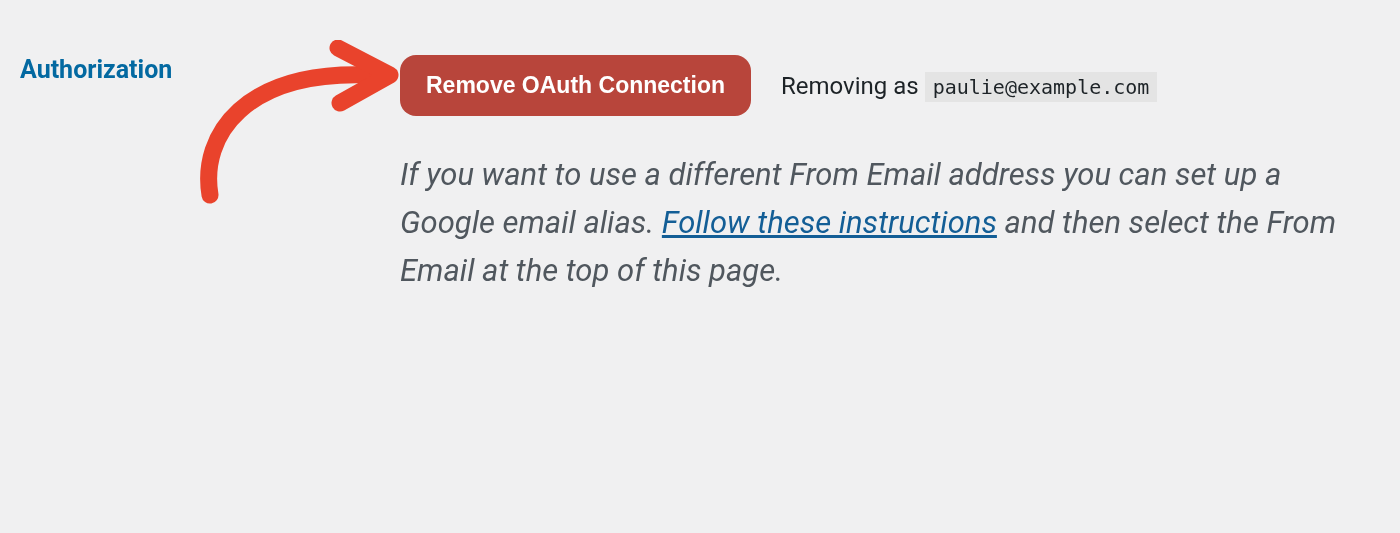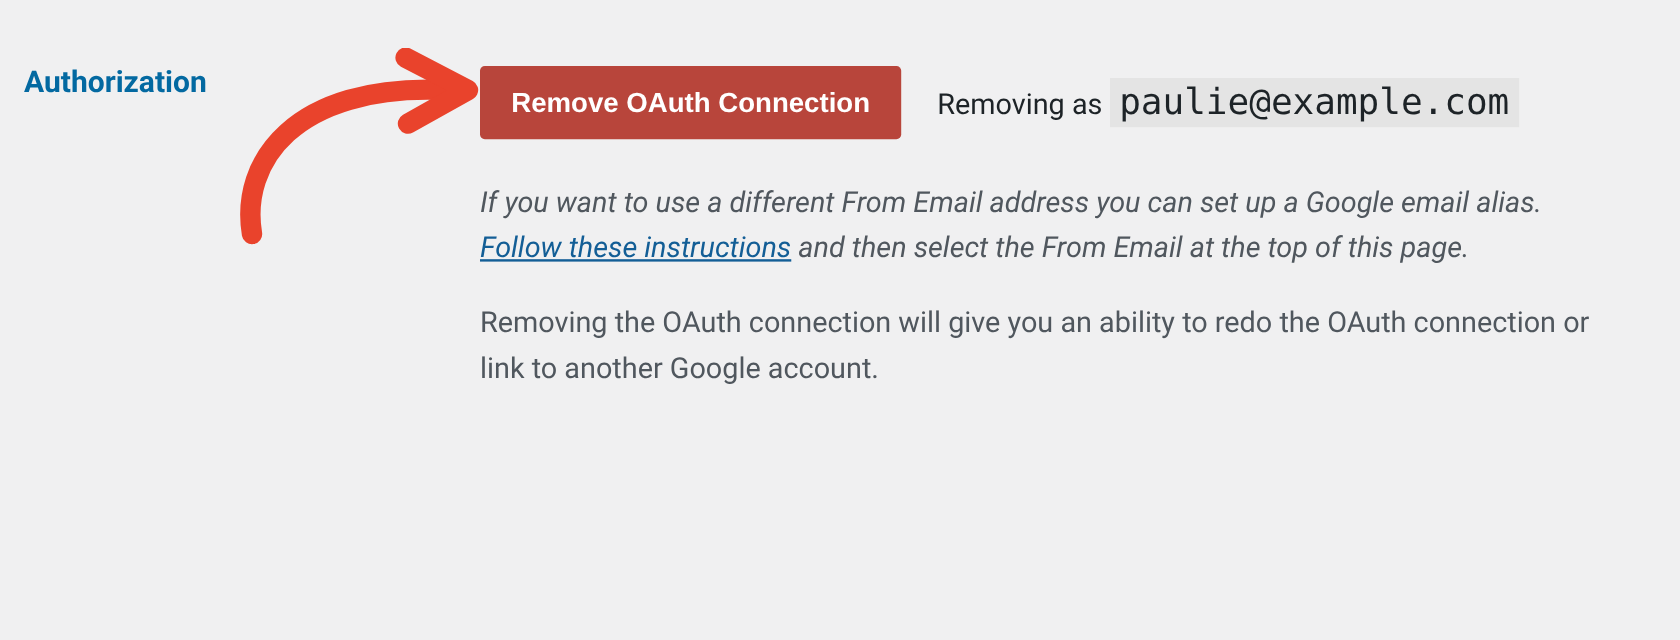--- a/index.html
+++ b/index.html
@@ -39,35 +39,35 @@
       gap: 30px;
       margin-bottom: 35px;
     }
     .remove-btn {
       background: #b8453b;
       color: #fff;
       border: none;
       padding: 17px 26px;
       font-size: 23px;
       font-weight: 700;
-      border-radius: 4px;
+      border-radius: 16px;
       cursor: pointer;
     }
     .connected {
       font-size: 24px;
       color: #1d2327;
     }
     .email-code {
       font-family: ui-monospace, SFMono-Regular, Menlo, Consolas, monospace;
       background: #e4e4e4;
       padding: 3px 8px;
-      font-size: 30px;
+      font-size: 20px;
     }
     .description {
-      font-size: 24px;
+      font-size: 31px;
       line-height: 1.55;
       color: #50575e;
       margin-bottom: 26px;
     }
     .description em {
       font-style: italic;
     }
     .description a {
       color: #135e96;
       text-decoration: underline;
@@ -98,15 +98,14 @@
       <button class="remove-btn">Remove OAuth Connection</button>
       <div class="connected">
         <span>Removing as</span>
         <span> </span>
         <span class="email-code">paulie@example.com</span>
       </div>
     </div>
     <p class="description">
       <em><span>If you want to use a different From Email address you can set up a Google email alias. </span><a href="#">Follow these instructions</a><span> and then select the From Email at the top of this page.</span></em>
     </p>
-    <p class="description">Removing the OAuth connection will give you an ability to redo the OAuth connection or link to another Google account.</p>
   </div>
 </div>
 
 </body></html>

